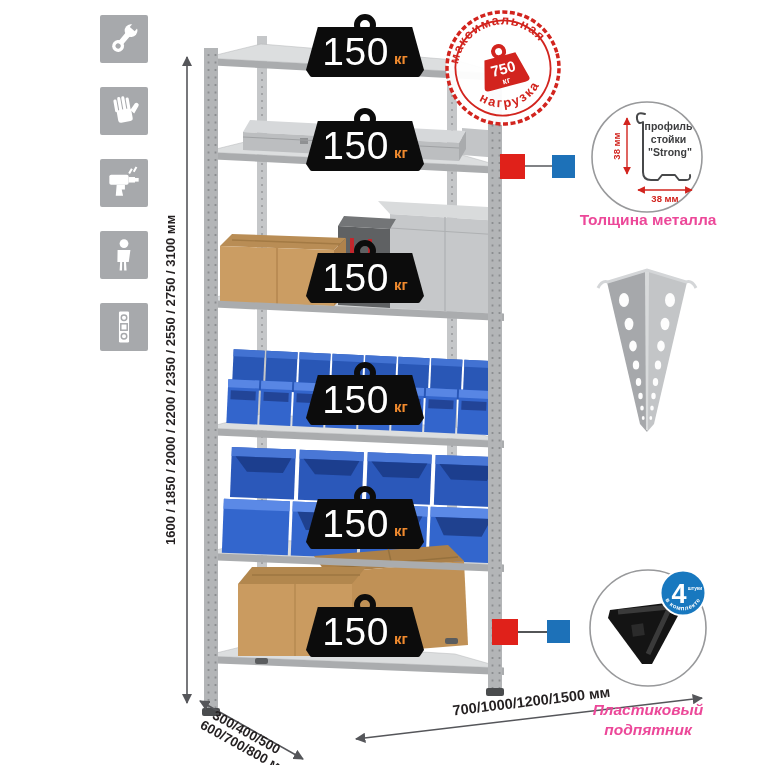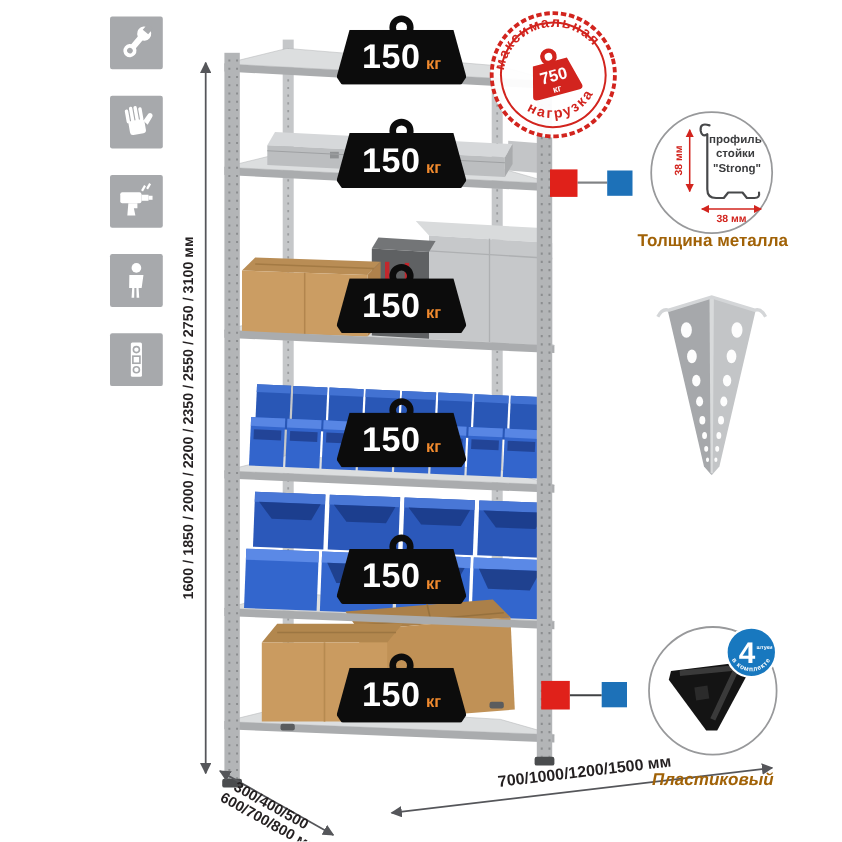--- a/index.html
+++ b/index.html
@@ -7,27 +7,27 @@
           font-family:"Liberation Sans",sans-serif;}
   .scene{position:absolute;left:0;top:0;z-index:1;}
   .icon-tile{position:absolute;left:100px;width:48px;height:48px;background:#a7a9ac;
              border-radius:2px;display:flex;align-items:center;justify-content:center;z-index:2;}
   .weight{position:absolute;width:118px;text-align:center;z-index:5;}
   .weight-ring{width:22px;height:22px;border:6px solid #0c0c0c;border-radius:50%;
                margin:0 auto -9px;position:relative;z-index:0;box-sizing:border-box;background:transparent;}
   .weight-body{position:relative;height:50px;background:#0c0c0c;border-radius:6px;
                clip-path:polygon(10% 0,90% 0,100% 86%,96% 100%,4% 100%,0 86%);
                display:flex;align-items:center;justify-content:center;gap:5px;box-sizing:border-box;}
-  .w-val{color:#ffffff;font-size:31px;font-weight:bold;letter-spacing:.5px;}
+  .w-val{color:#ffffff;font-size:39px;font-weight:normal;letter-spacing:.5px;}
   .w-unit{color:#f08a2e;font-size:15px;font-weight:bold;margin-top:12px;}
   .stamp{position:absolute;left:441px;top:6px;z-index:6;}
   .profile-circle{position:absolute;left:590px;top:100px;z-index:2;}
   .angle-post{position:absolute;left:588px;top:262px;z-index:2;}
   .foot-circle{position:absolute;left:586px;top:566px;z-index:2;}
-  .caption{position:absolute;text-align:center;color:#a16207;font-weight:bold;
+  .caption{position:absolute;text-align:center;color:#ec4899;font-weight:bold;
            font-size:15.5px;line-height:19.5px;z-index:3;}
   .caption-profile{left:566px;top:210px;width:164px;}
   .caption-foot{left:570px;top:700px;width:156px;font-style:italic;}
 </style>
 </head>
 <body>
 
 <div class="canvas">
 
   <svg class="scene" width="765" height="765" viewBox="0 0 765 765">
@@ -427,15 +427,16 @@
         <text x="93" y="37" text-anchor="middle" font-size="27" font-weight="bold" fill="#ffffff">4</text>
         <text x="109" y="24" text-anchor="middle" font-size="4.8" font-weight="bold" fill="#ffffff">штуки</text>
         <text font-size="6" font-weight="bold" fill="#ffffff" letter-spacing="0.6">
           <textPath href="#bArc" startOffset="50%" text-anchor="middle">в комплекте</textPath>
         </text>
       </g>
     </svg>
   </div>
   <div class="caption caption-foot">
     <div>Пластиковый</div>
+    <div>подпятник</div>
   </div>
 
 </div>
 
 </body></html>

